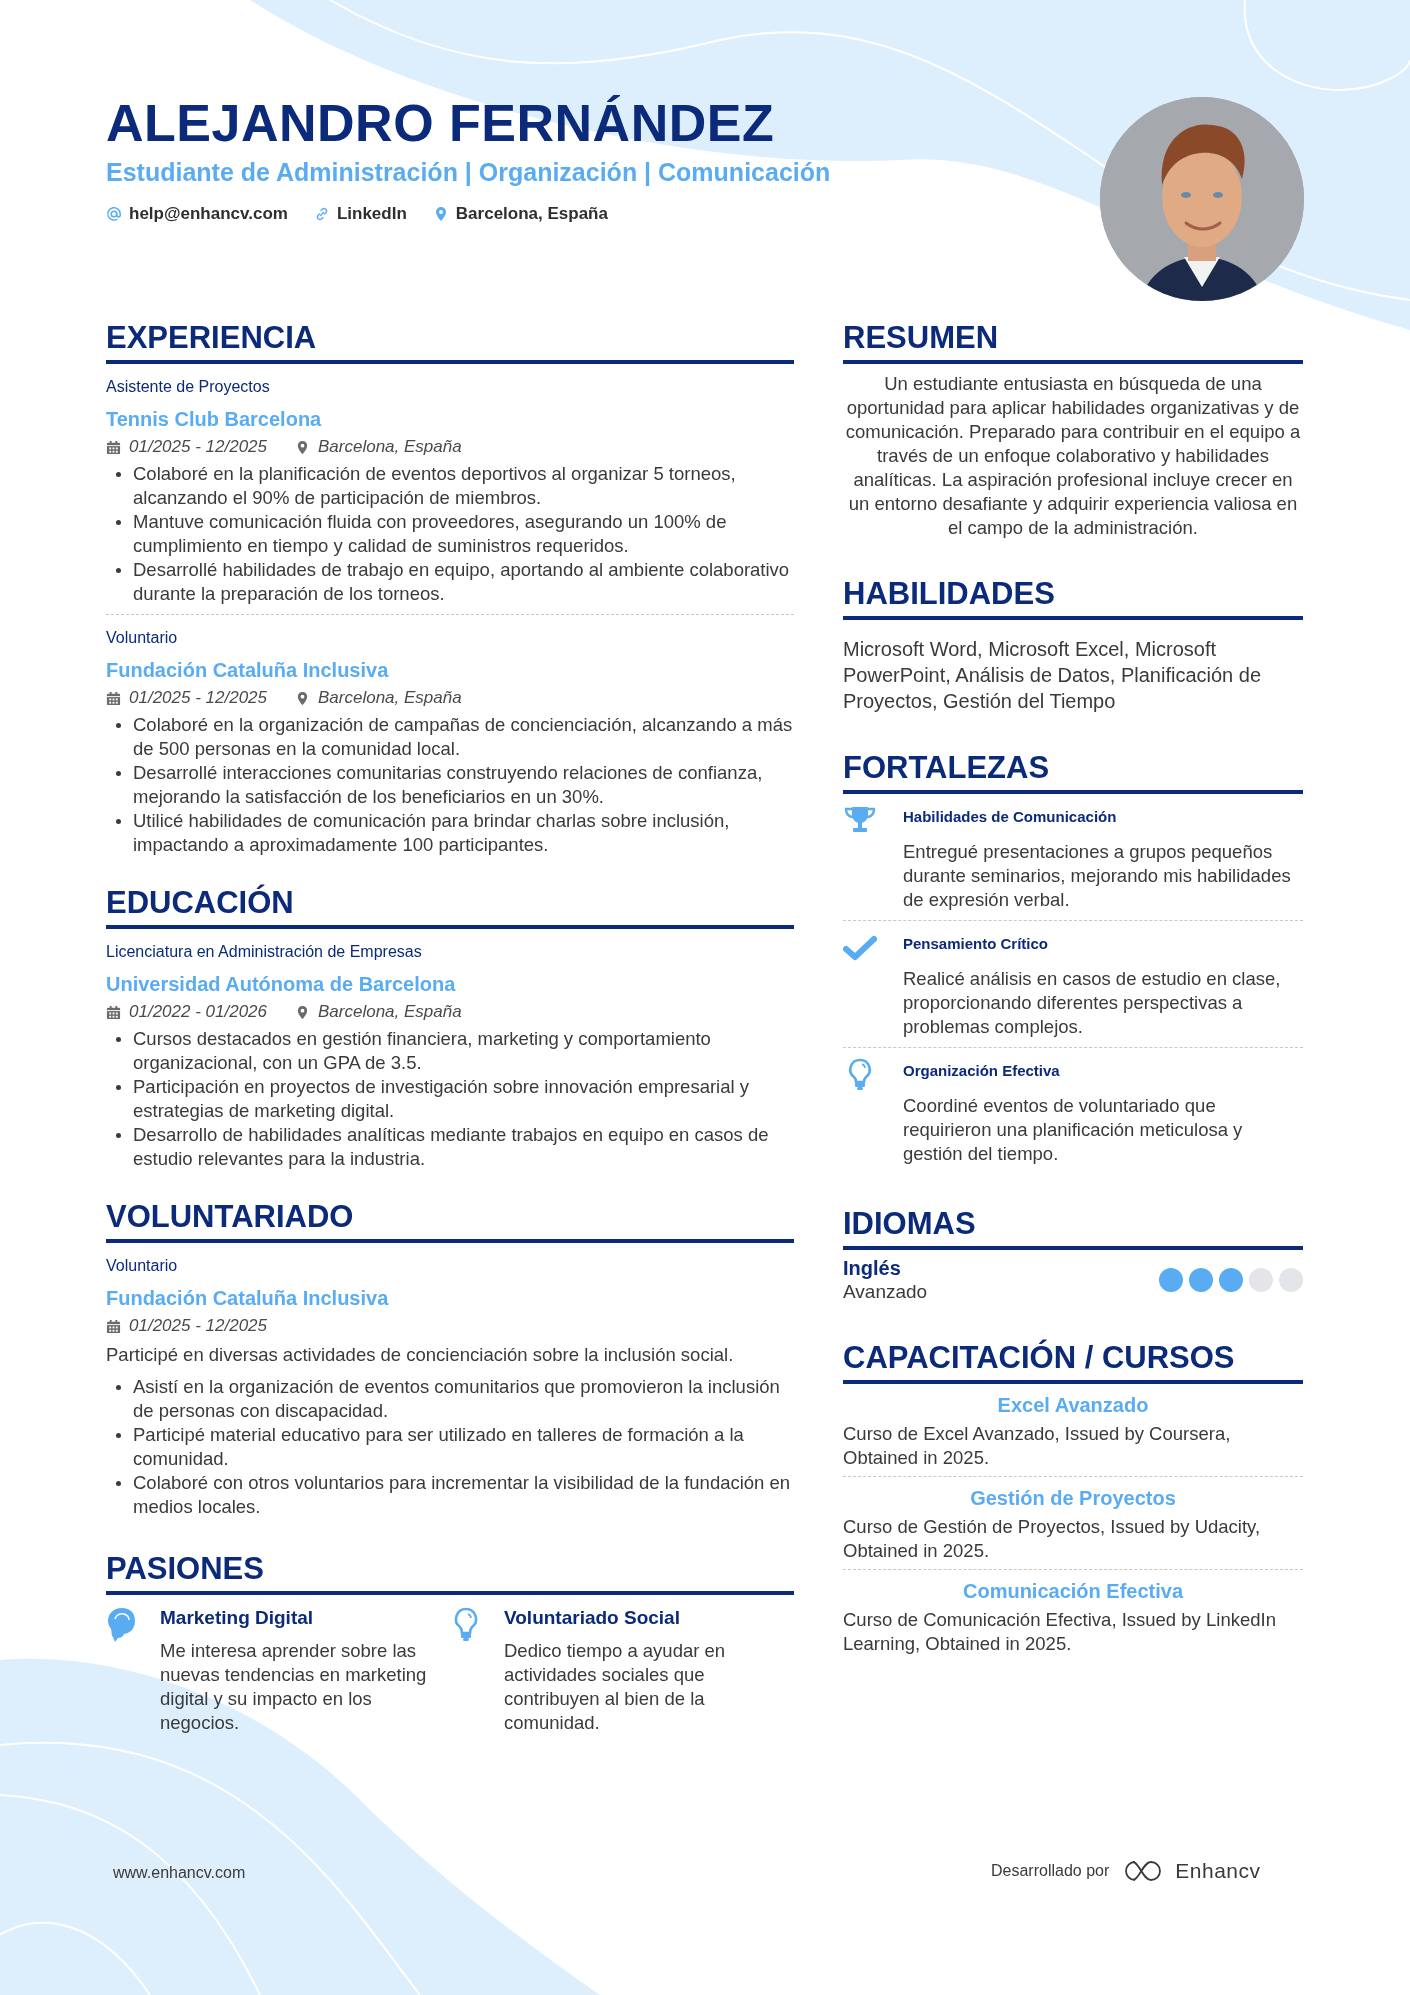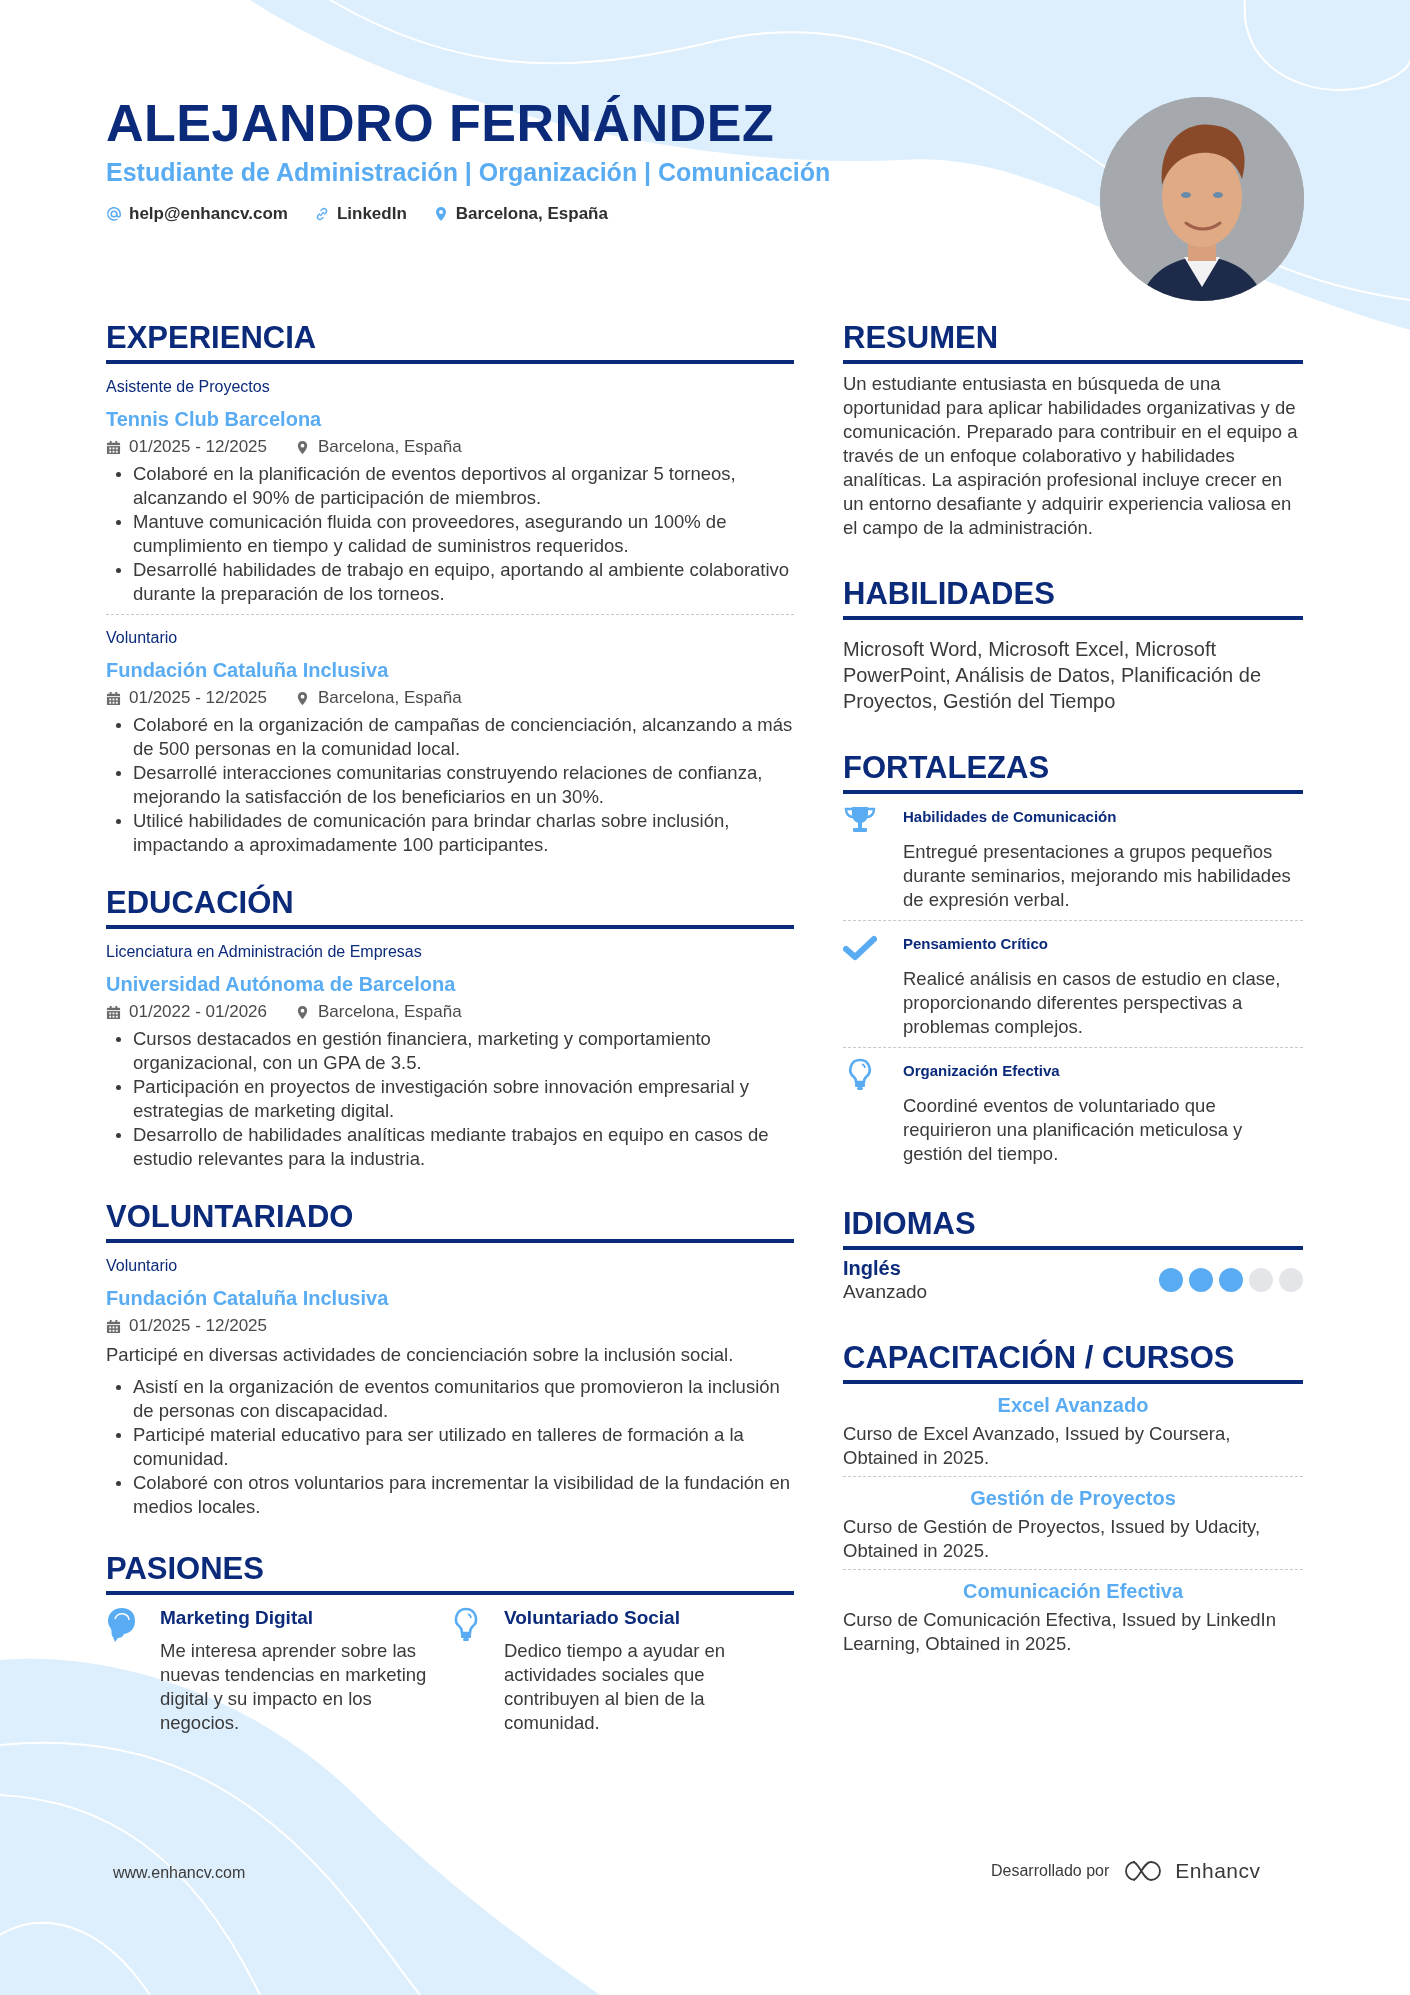--- a/index.html
+++ b/index.html
@@ -21,35 +21,35 @@
   .col-right { position: absolute; left: 843px; top: 318px; width: 460px; }
 
   .sec-title { font-size: 31px; font-weight: 700; color: #0b2a7a; line-height: 40px; padding-bottom: 2px; border-bottom: 4px solid #0b2a7a; text-transform: uppercase; }
   .section { margin-bottom: 26px; }
 
   .entry { padding-top: 6px; }
   .entry + .entry { border-top: 1px dashed #c8c8c8; margin-top: 8px; padding-top: 6px; }
   .role { font-size: 16px; color: #0b2a7a; line-height: 34px; }
   .org { font-size: 20px; font-weight: 700; color: #5aacf2; line-height: 30px; }
   .meta { display: flex; gap: 28px; font-size: 17px; color: #4a4a4a; line-height: 26px; }
-  .meta span.item { display: flex; align-items: center; gap: 8px; }
+  .meta span.item { display: flex; align-items: center; gap: 8px; font-style: italic; }
   .meta svg { width: 15px; height: 15px; }
   ul.bullets { list-style: none; margin-top: 2px; }
   ul.bullets li { position: relative; padding-left: 27px; font-size: 18.5px; line-height: 24px; color: #3a3a3a; }
   ul.bullets li::before { content: ""; position: absolute; left: 10px; top: 10px; width: 5px; height: 5px; border-radius: 50%; background: #3a3a3a; }
   .plain { font-size: 18.5px; line-height: 24px; color: #3a3a3a; margin-top: 4px; }
 
   .passions { display: flex; gap: 0; margin-top: 10px; }
   .passion { width: 356px; display: flex; gap: 14px; }
   .passion .ic { width: 40px; flex: 0 0 40px; padding-top: 2px; }
   .passion .ic svg { width: 32px; height: 36px; }
   .p-title { font-size: 19px; font-weight: 700; color: #0b2a7a; line-height: 26px; }
   .p-desc { font-size: 18.5px; line-height: 24px; color: #3a3a3a; margin-top: 8px; }
 
-  .summary { font-size: 18.5px; line-height: 24px; color: #3a3a3a; margin-top: 8px; }
+  .summary { font-size: 18.5px; line-height: 24px; color: #3a3a3a; margin-top: 8px; text-align: center; }
   .skills { font-size: 20px; line-height: 26px; color: #3a3a3a; margin-top: 16px; }
 
   .strength { display: flex; gap: 16px; padding: 10px 0 8px; }
   .strength + .strength { border-top: 1px dashed #c8c8c8; }
   .strength .ic { width: 44px; flex: 0 0 44px; }
   .strength .ic svg { width: 34px; height: 34px; }
   .s-title { font-size: 15px; font-weight: 700; color: #0b2a7a; line-height: 26px; }
   .s-desc { font-size: 18.5px; line-height: 24px; color: #3a3a3a; margin-top: 10px; }
 
   .lang { display: flex; justify-content: space-between; align-items: center; padding: 6px 0 4px; }

